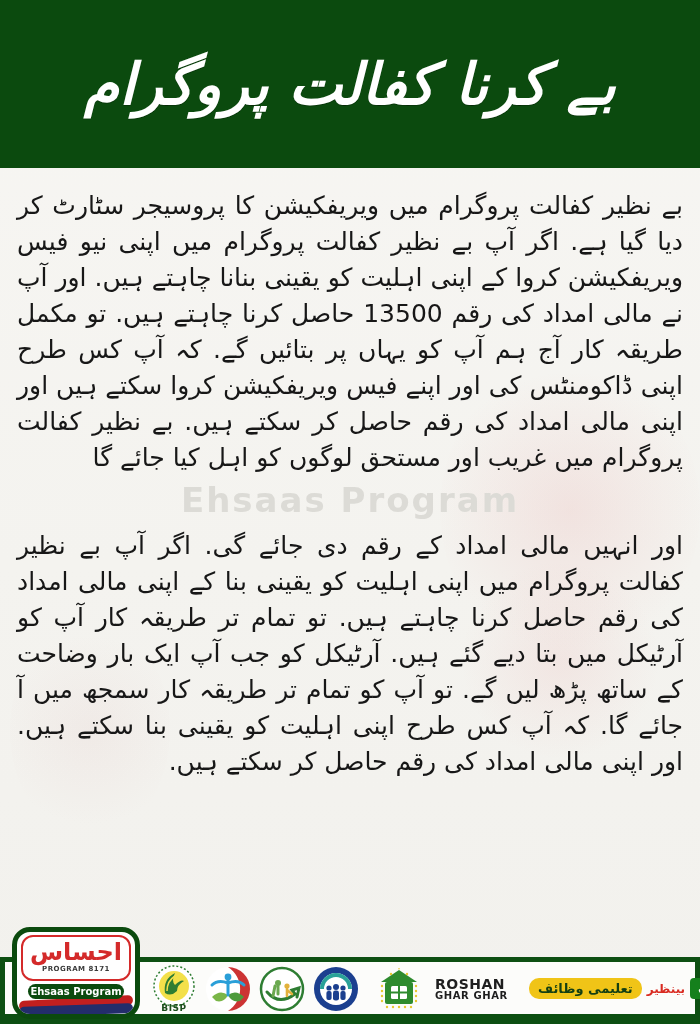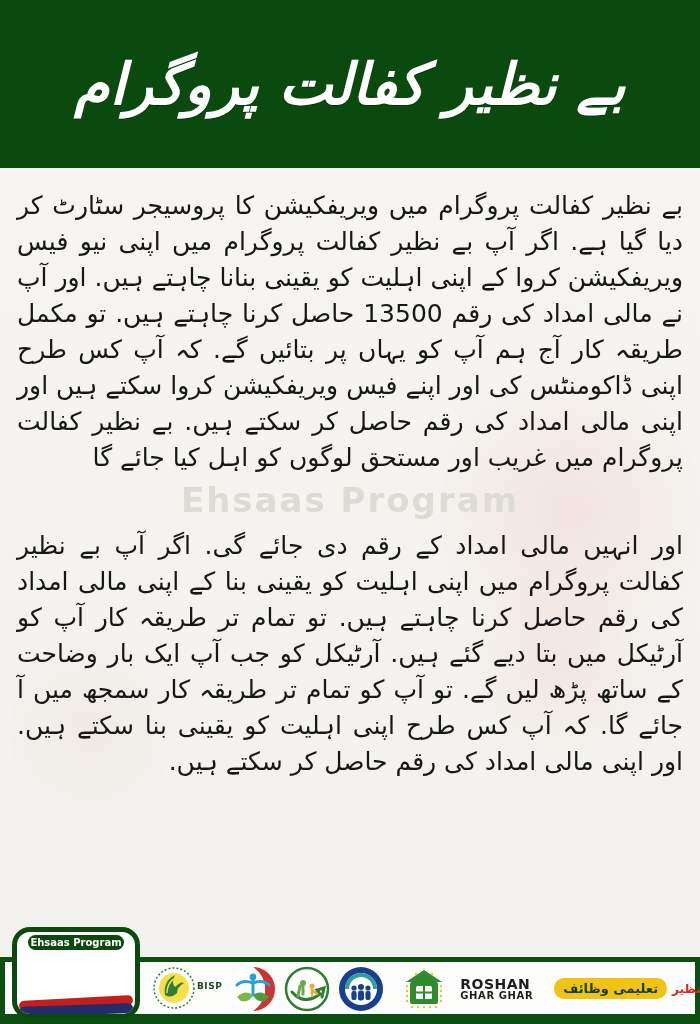--- a/index.html
+++ b/index.html
@@ -109,21 +109,21 @@
     text-align:center; padding:2px 0;
     position:relative; z-index:2;
   }
   .ehsaas-stripes { position:absolute; bottom:-4px; left:2px; right:2px; height:20px; }
   .stripe-red { position:absolute; top:0; left:0; right:0; height:10px;
     background:#c21f1f; border-radius:8px; transform:rotate(-3deg); }
   .stripe-navy { position:absolute; top:7px; left:0; right:0; height:10px;
     background:#232d6b; border-radius:8px; transform:rotate(-2deg); }
 
   
-  .logo-box { flex:none; display:flex; flex-direction:row; align-items:center; }
+  .logo-box { flex:none; display:flex; flex-direction:column; align-items:center; }
   .bisp-label { font-size:9px; font-weight:bold; color:#1d4e1d; margin-top:-6px; letter-spacing:.5px; }
 
   
   .roshan-group { flex:none; display:flex; align-items:center; gap:16px; margin-left:12px; }
   .roshan-text { line-height:1; }
   .roshan-line1 { font-size:14px; font-weight:bold; color:#1e1e1e; letter-spacing:.5px; }
   .roshan-line2 { font-size:10px; font-weight:bold; color:#1e1e1e; letter-spacing:.6px; }
 
   
   .wordmarks {
@@ -142,21 +142,21 @@
     padding:3px 8px; border-radius:4px;
     direction:rtl; white-space:nowrap;
   }
 </style>
 </head>
 <body>
 
 <div class="page">
 
   <div class="banner">
-    <div class="banner-title">بے نظیر کفالت پروگرام</div>
+    <div class="banner-title">بے کرنا کفالت پروگرام</div>
   </div>
 
   <div class="blob blob-1"></div>
   <div class="blob blob-2"></div>
   <div class="blob blob-3"></div>
 
   <div class="content">
     <p class="para">بے نظیر کفالت پروگرام میں ویریفکیشن کا پروسیجر سٹارٹ کر دیا گیا ہے. اگر آپ بے نظیر کفالت پروگرام میں اپنی نیو فیس ویریفکیشن کروا کے اپنی اہلیت کو یقینی بنانا چاہتے ہیں. اور آپ نے مالی امداد کی رقم 13500 حاصل کرنا چاہتے ہیں. تو مکمل طریقہ کار آج ہم آپ کو یہاں پر بتائیں گے. کہ آپ کس طرح اپنی ڈاکومنٹس کی اور اپنے فیس ویریفکیشن کروا سکتے ہیں اور اپنی مالی امداد کی رقم حاصل کر سکتے ہیں. بے نظیر کفالت پروگرام میں غریب اور مستحق لوگوں کو اہل کیا جائے گا</p>
     <div class="watermark-text">Ehsaas Program</div>
     <p class="para">اور انہیں مالی امداد کے رقم دی جائے گی. اگر آپ بے نظیر کفالت پروگرام میں اپنی اہلیت کو یقینی بنا کے اپنی مالی امداد کی رقم حاصل کرنا چاہتے ہیں. تو تمام تر طریقہ کار آپ کو آرٹیکل میں بتا دیے گئے ہیں. آرٹیکل کو جب آپ ایک بار وضاحت کے ساتھ پڑھ لیں گے. تو آپ کو تمام تر طریقہ کار سمجھ میں آ جائے گا. کہ آپ کس طرح اپنی اہلیت کو یقینی بنا سکتے ہیں. اور اپنی مالی امداد کی رقم حاصل کر سکتے ہیں.</p>
@@ -244,20 +244,24 @@
 
     <div class="wordmarks">
       <span class="badge-taleemi">تعلیمی وظائف</span>
       <span class="benazir-word">بینظیر</span>
       <span class="badge-kafalat">کفالت</span>
 
     </div>
   </div>
 
   <div class="ehsaas-card">
+    <div class="ehsaas-inner">
+      <div class="ehsaas-urdu">احساس</div>
+      <div class="ehsaas-sub">PROGRAM 8171</div>
+    </div>
     <div class="ehsaas-pill">Ehsaas Program</div>
     <div class="ehsaas-stripes">
       <div class="stripe-red"></div>
       <div class="stripe-navy"></div>
     </div>
   </div>
 
   <div class="bottom-strip"></div>
 
 </div>

